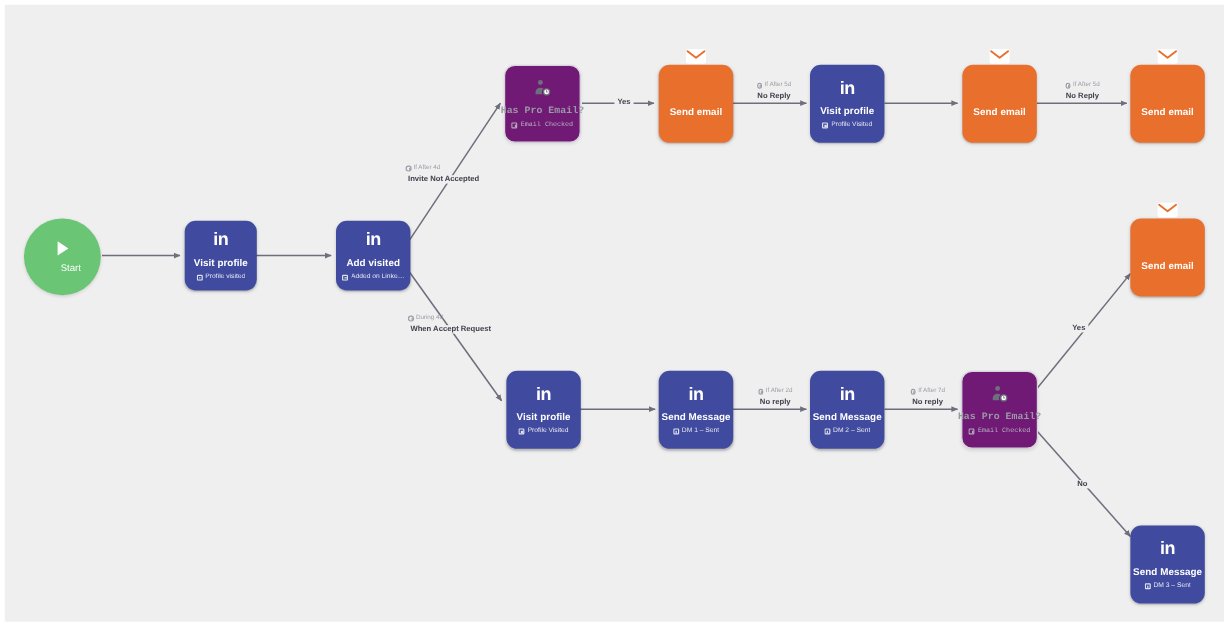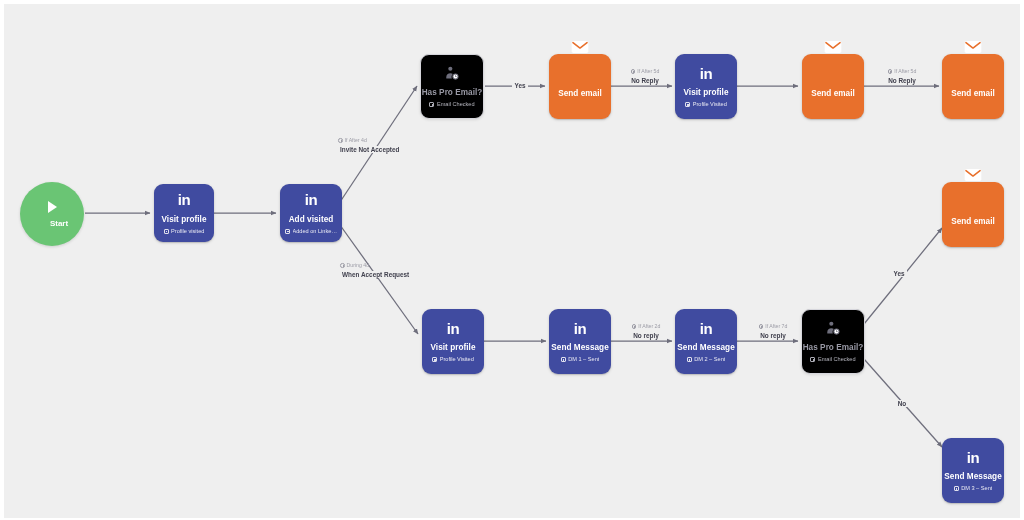--- a/index.html
+++ b/index.html
@@ -73,24 +73,25 @@
     content: "";
     position: absolute; left: 1.2px; top: 1.2px;
     width: 1.4px; height: 1.4px;
     background: currentColor;
   }
   .sub .subtext { overflow: hidden; text-overflow: ellipsis; }
 
   .node.blue   { background: #404ba0; color: #ffffff; }
   .node.orange { background: #e8702c; color: #ffffff; gap: 30px; }
   .node.white  {
-    background: #000000;
+    background: #701a75;
     color: #9a9aa6;
     border: 1px solid #d6d6dc;
     box-shadow: 0 1px 3px rgba(0,0,0,0.10);
+    font-family: Liberation Mono, monospace;
   }
   .node.white .title { color: #9a9aa6; }
   .node.white .sub   { color: #b6b6bf; }
   .node.blue .sub, .node.orange .sub { color: #e8e8f2; }
 
   
   .start {
     position: absolute;
     border-radius: 50%;
     background: #6ac574;
@@ -101,21 +102,21 @@
     justify-content: center;
     box-shadow: 0 1px 3px rgba(0,0,0,0.14);
   }
   .start .play {
     width: 0; height: 0;
     border-left: 9px solid #ffffff;
     border-top: 6px solid transparent;
     border-bottom: 6px solid transparent;
     margin-bottom: 6px;
   }
-  .start .title { font-size: 8px; font-weight: bold; margin-left: 14px; }
+  .start .title { font-size: 8px; font-weight: normal; margin-left: 14px; }
 
   
   .in-glyph {
     font-size: 15px;
     font-weight: bold;
     line-height: 1;
     letter-spacing: -0.4px;
     color: #ffffff;
   }
 

